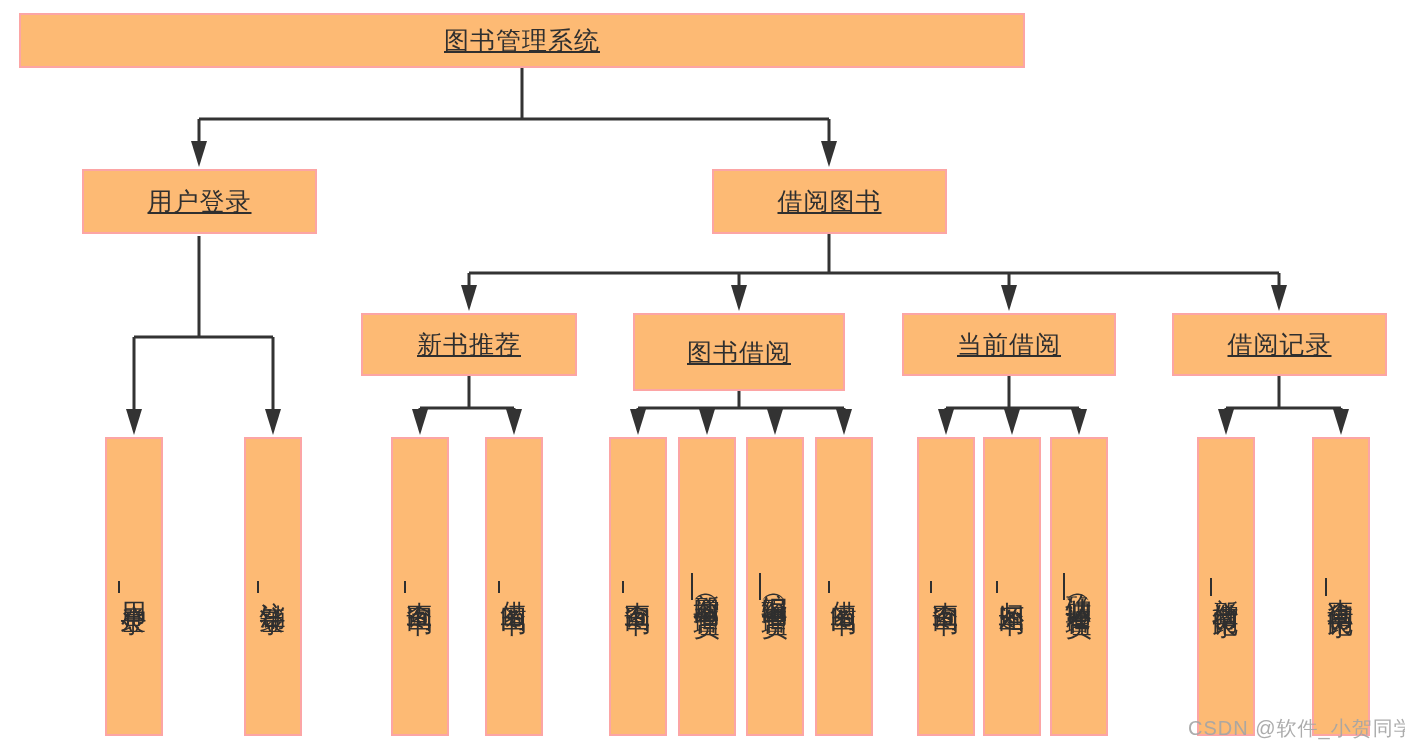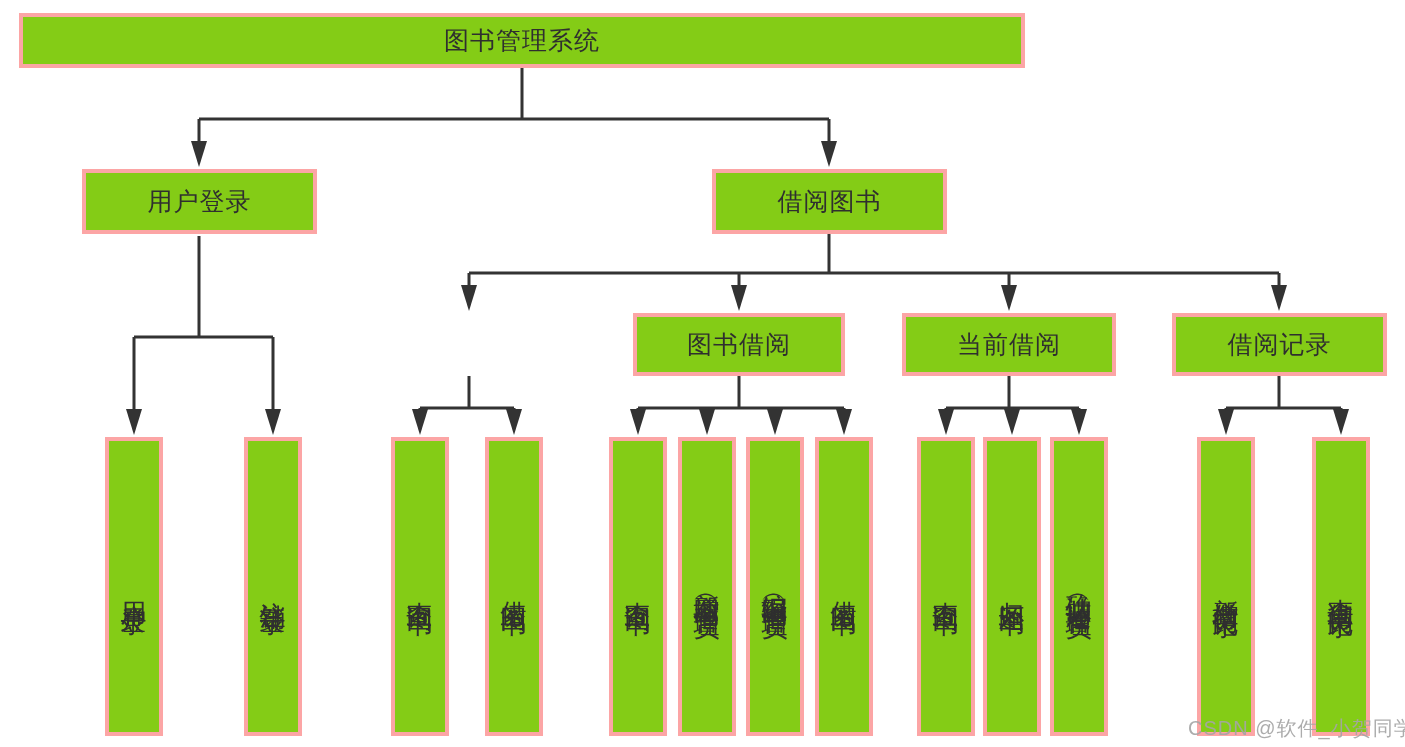--- a/index.html
+++ b/index.html
@@ -9,23 +9,24 @@
     width: 1405px;
     height: 747px;
     background: #ffffff;
     overflow: hidden;
     color: #2f2f2f;
   }
   #wires { position: absolute; left: 0; top: 0; z-index: 1; }
   .node {
     position: absolute;
     box-sizing: border-box;
-    background: #84cc16;
-    border: 4px solid #fca5a5;
+    background: #fdba74;
+    border: 2px solid #fca5a5;
     z-index: 2;
+    text-decoration: underline;
   }
   .hbox {
     display: flex;
     align-items: center;
     justify-content: center;
     font-size: 25px;
     letter-spacing: 1px;
     color: #2f2f2f;
   }
   .vbox {
@@ -103,21 +104,22 @@
       <polygon points="1218,409 1234,409 1226,435"></polygon>
       <polygon points="1333,409 1349,409 1341,435"></polygon>
     </g>
   </svg>
 
   <div class="node hbox" style="left:19px; top:13px; width:1006px; height:55px;">图书管理系统</div>
 
   <div class="node hbox" style="left:82px; top:169px; width:235px; height:65px;">用户登录</div>
   <div class="node hbox" style="left:712px; top:169px; width:235px; height:65px;">借阅图书</div>
 
-  <div class="node hbox" style="left:633px; top:313px; width:212px; height:63px;">图书借阅</div>
+  <div class="node hbox" style="left:361px; top:313px; width:216px; height:63px;">新书推荐</div>
+  <div class="node hbox" style="left:633px; top:313px; width:212px; height:78px;">图书借阅</div>
   <div class="node hbox" style="left:1172px; top:313px; width:215px; height:63px;">借阅记录</div>
   <div class="node hbox" style="left:902px; top:313px; width:214px; height:63px;">当前借阅</div>
 
   <div class="node vbox" style="left:105px; top:437px; width:58px; height:299px;">
     <span>用户登录</span>
   </div>
   <div class="node vbox" style="left:244px; top:437px; width:58px; height:299px;">
     <span>注销登录</span>
   </div>
 

